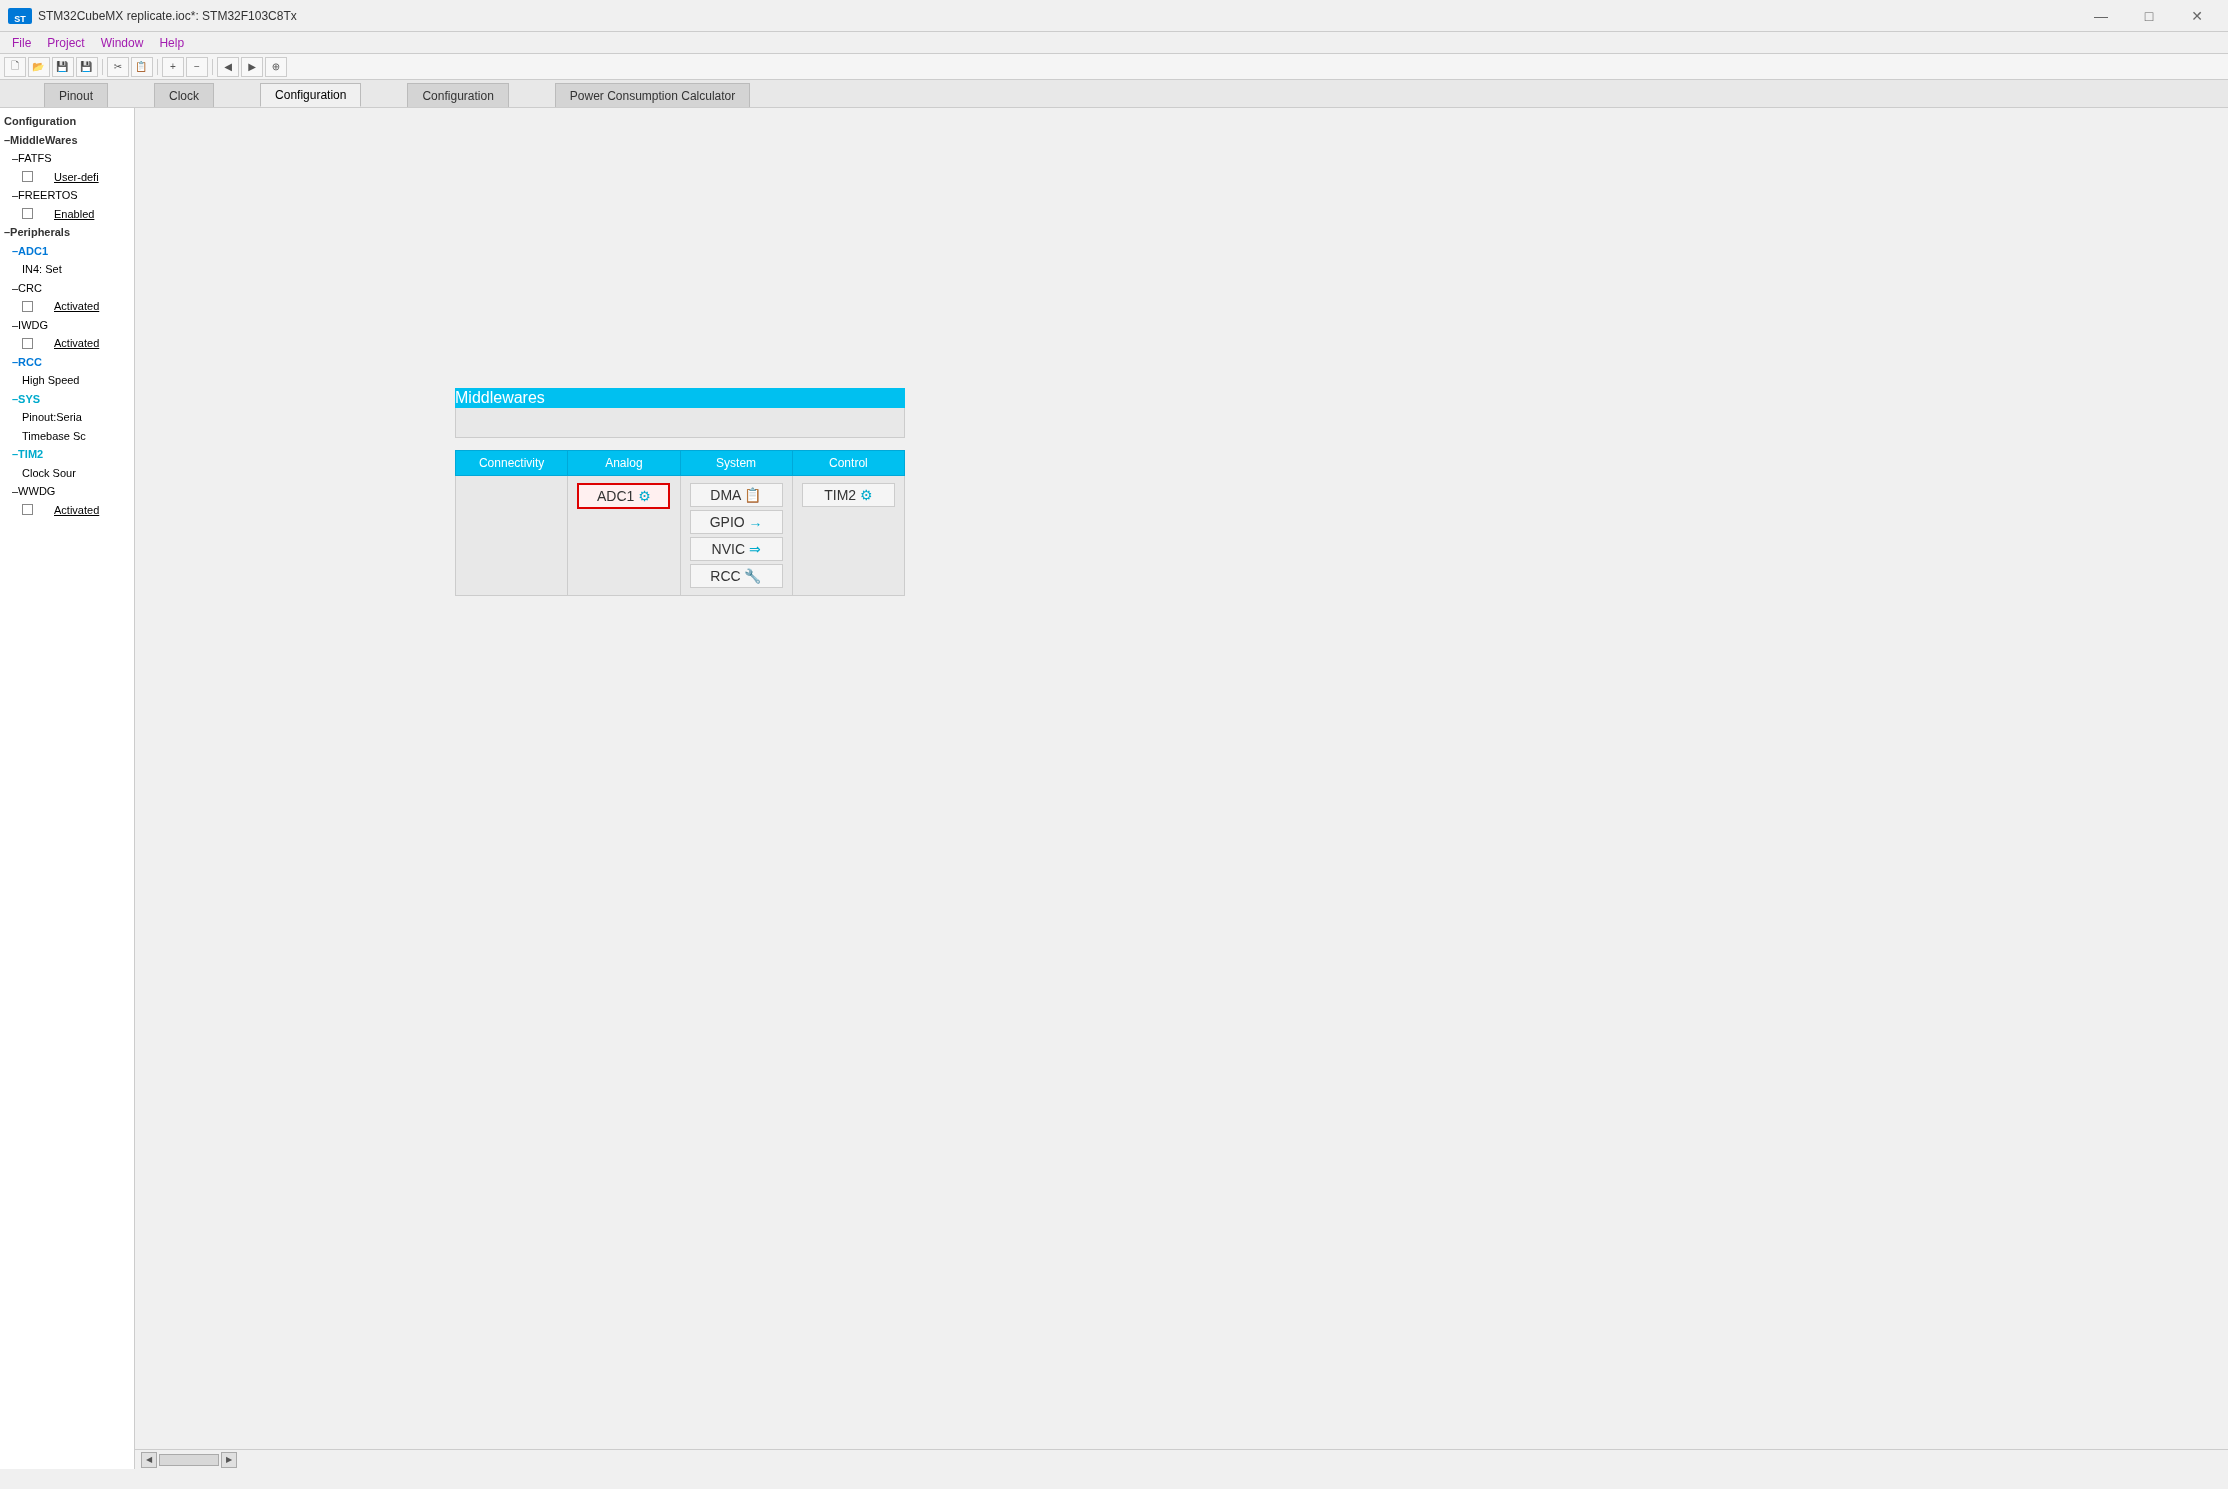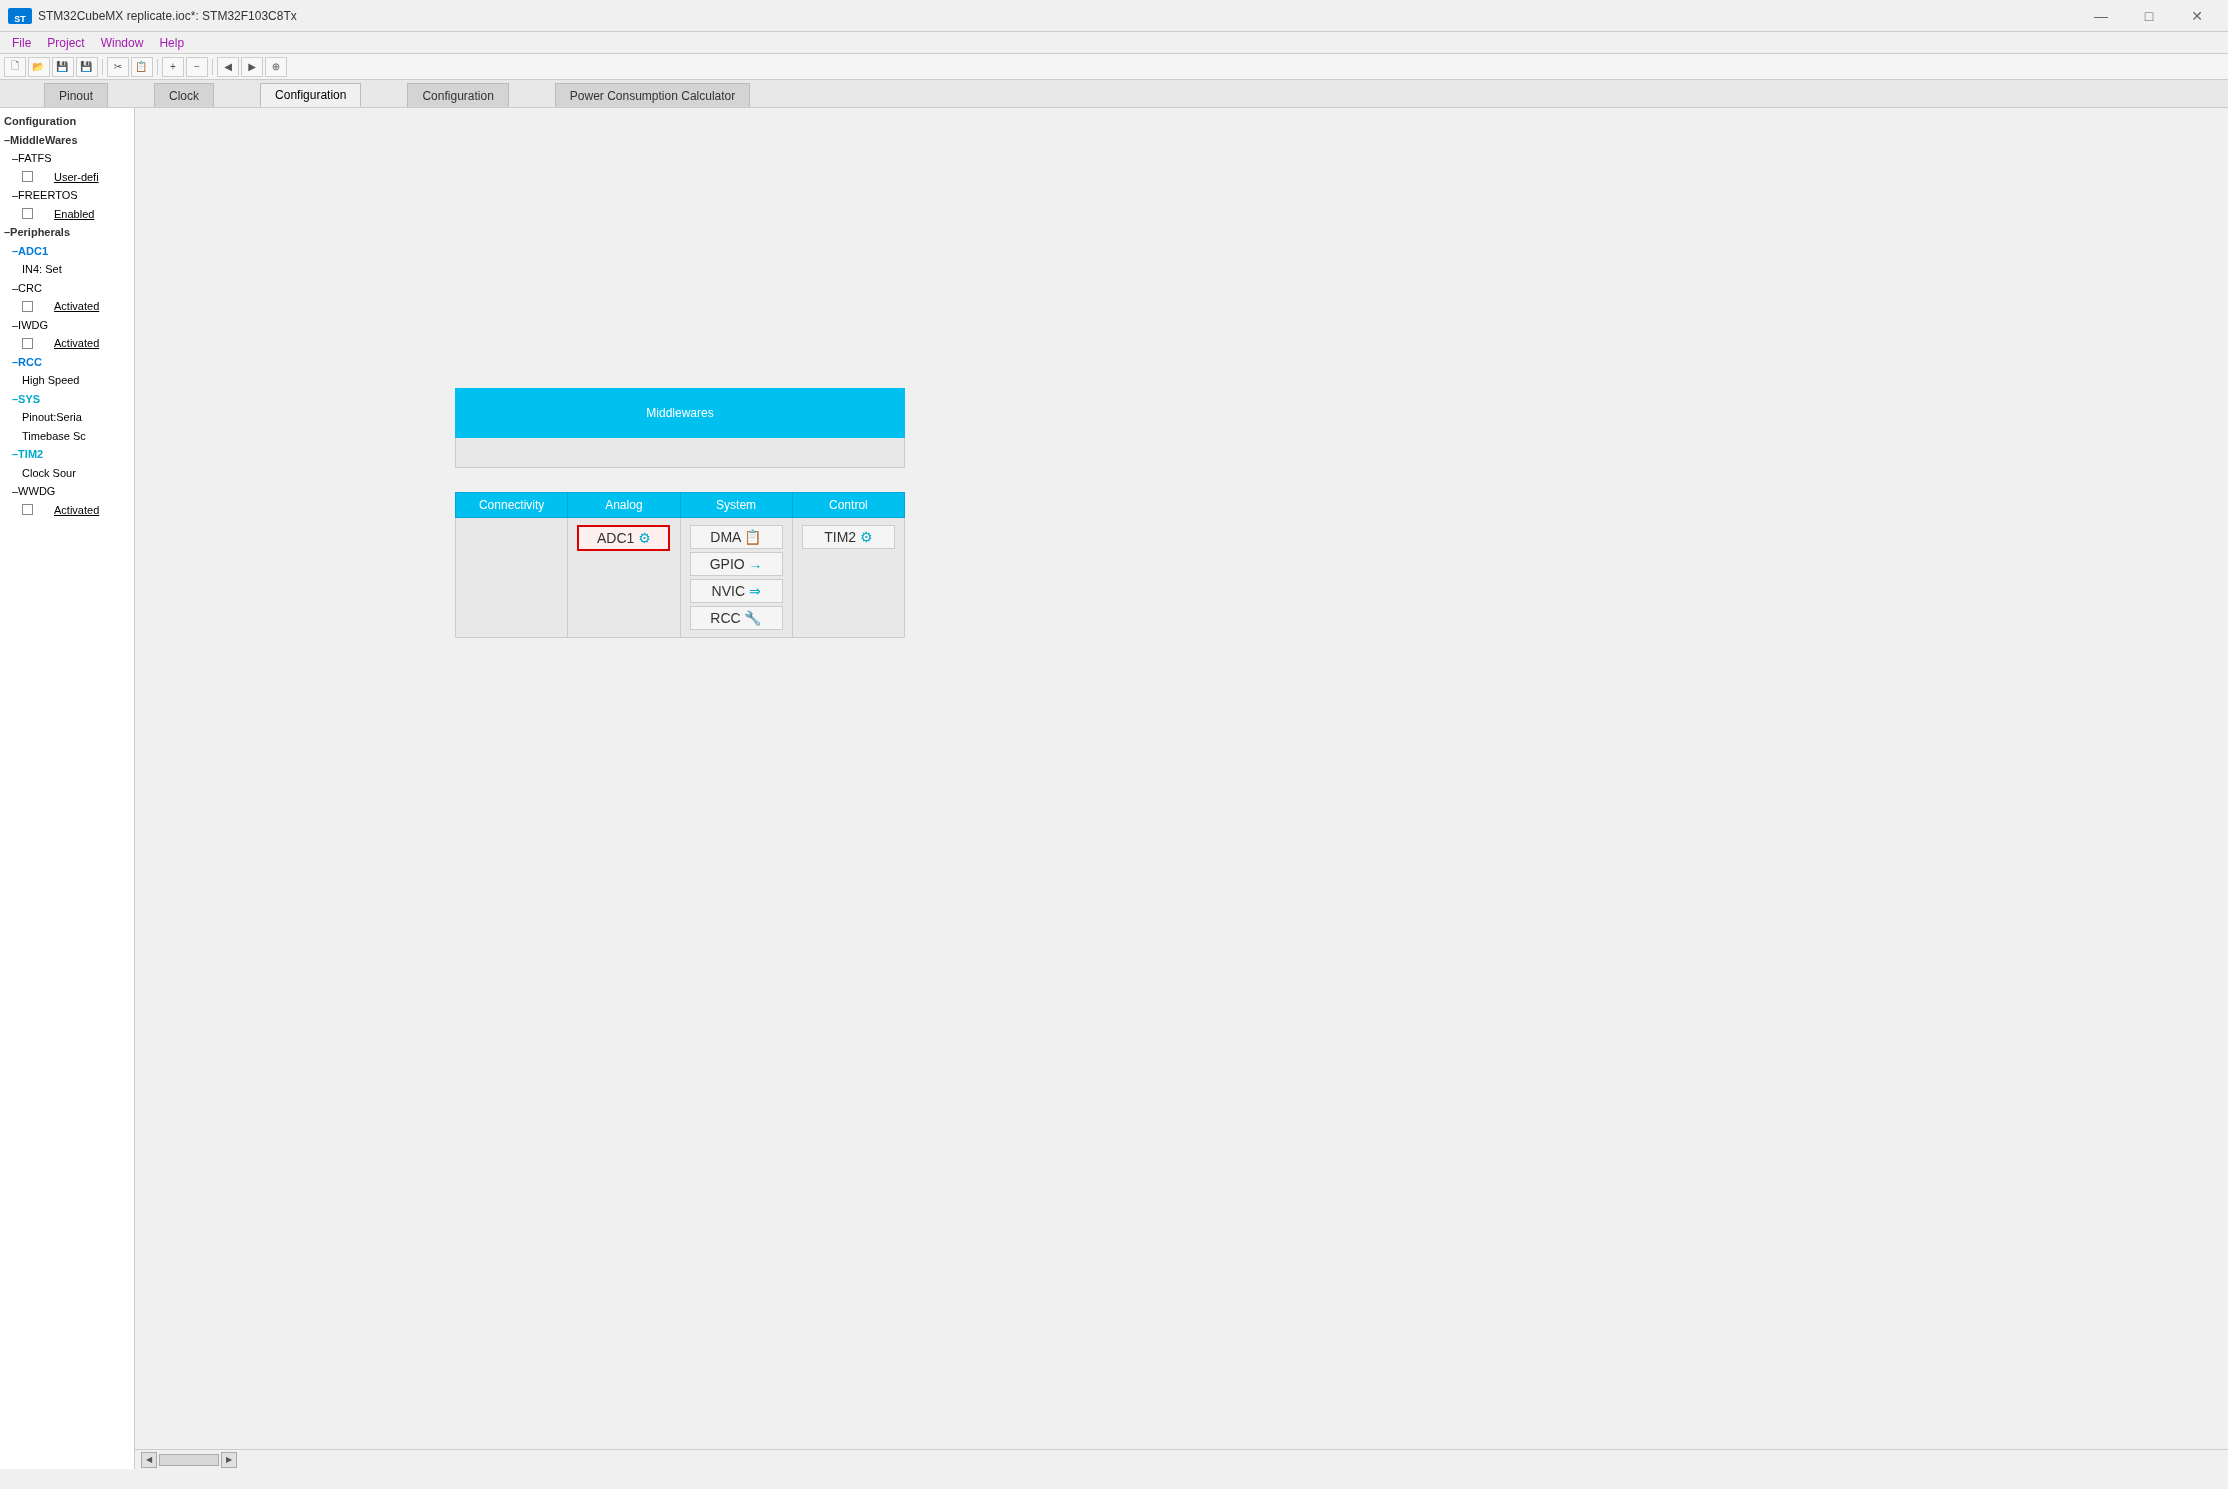--- a/index.html
+++ b/index.html
@@ -188,35 +188,35 @@
       position: absolute;
       top: 280px;
       left: 320px;
       width: 450px;
     }
 
     
     .middlewares-header {
       background: #00c0f0;
       color: white;
-      text-align: center;
-      padding: 18px 0;
-      font-size: 12px;
+      text-align: left;
+      padding: 1px 0;
+      font-size: 16px;
       font-weight: 500;
     }
     .middlewares-body {
       background: #e8e8e8;
       height: 30px;
       border: 1px solid #ccc;
       border-top: none;
     }
 
     
     .peripherals-table {
-      margin-top: 24px;
+      margin-top: 12px;
       width: 100%;
       border-collapse: collapse;
       border-radius: 19px;
     }
     .peripherals-table th {
       background: #00c0f0;
       color: white;
       text-align: center;
       padding: 5px 8px;
       font-size: 12px;

